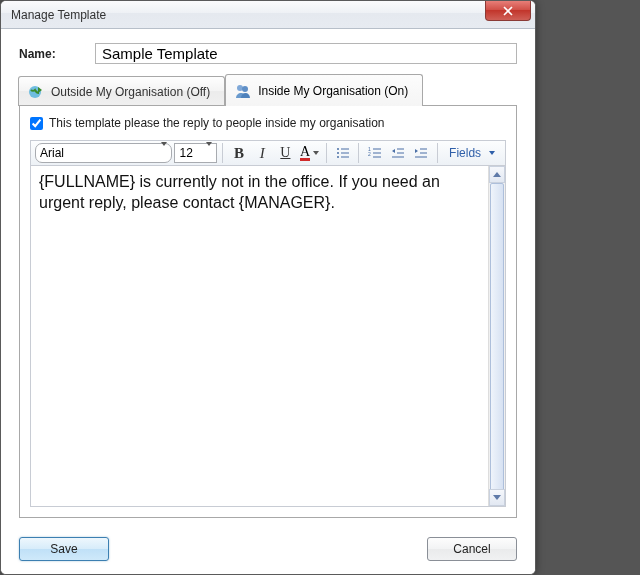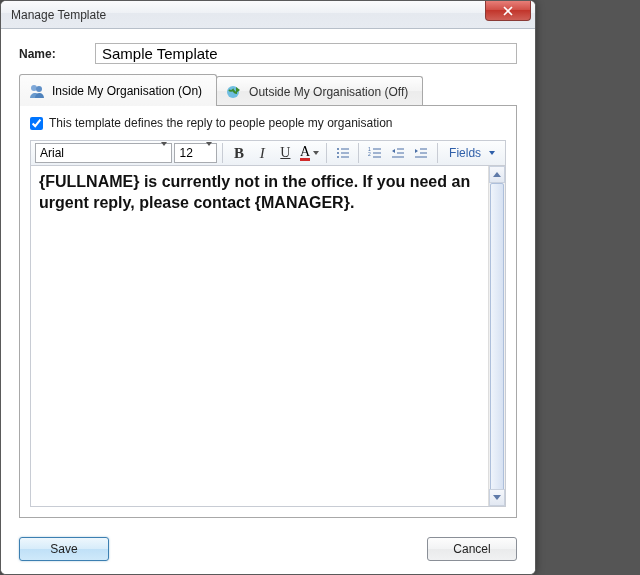--- a/index.html
+++ b/index.html
@@ -113,21 +113,21 @@
 }
 .tb-select {
   height: 20px;
   border: 1px solid #a8abb0;
   background: #fff;
   display: flex; align-items: center;
   padding: 0 4px;
   gap: 4px;
   cursor: pointer;
 }
-.tb-select.font { width: 142px; }
+.tb-select.font { width: 142px; border-radius: 7px; }
 .tb-select.size { width: 44px; }
 .tb-select .arrow { margin-left: auto; }
 .sep {
   width: 1px; height: 20px;
   background: #c8ccd4;
   margin: 0 3px;
 }
 .tb-btn {
   width: 22px; height: 22px;
   display: flex; align-items: center; justify-content: center;
@@ -155,21 +155,20 @@
 }
 .arrow-down { width: 0; height: 0; border-left: 3px solid transparent; border-right: 3px solid transparent; border-top: 4px solid #555; }
 .arrow-down.blue { border-top-color: #2f5fa9; }
 .editor-wrap {
   border: 1px solid #c8ccd4;
   border-top: none;
   flex: 1;
   display: flex;
   position: relative;
   overflow: hidden;
-  font-weight: bold;
 }
 .editor {
   flex: 1;
   padding: 6px 8px;
   font-family: Arial, sans-serif;
   font-size: 16px;
   color: #111;
   line-height: 1.3;
   overflow-y: auto;
 }
@@ -237,47 +236,47 @@
     </div>
   </div>
 
   <div class="content">
     <div class="name-row">
       <label>Name:</label>
       <input class="name-input" type="text" value="Sample Template" style="">
     </div>
 
     <div class="tabs">
+      <div class="tab inactive">
+        <span class="icon">
+          <svg width="18" height="18" viewBox="0 0 18 18">
+              <circle cx="8" cy="9" r="6" fill="#6fbde0"></circle>
+              <path d="M4 7c1 1 3 1 4 0 1 2 2 3 4 3" stroke="#3c8c2f" stroke-width="2" fill="none"></path>
+              <path d="M11 4l4 3-4 3z" fill="#3c8c2f"></path>
+            </svg>
+        </span>
+        <span class="tab-label">Outside My Organisation (Off)</span>
+      </div>
       <div class="tab active">
         <span class="icon">
           <svg width="18" height="18" viewBox="0 0 18 18">
               <circle cx="6" cy="6" r="3" fill="#7fa8d8"></circle>
               <circle cx="11" cy="7" r="3" fill="#5f8fc7"></circle>
               <path d="M2 16c0-3 2.5-5 5-5s5 2 5 5z" fill="#6a9acd"></path>
               <path d="M7 16c0-3 2-5 4.5-5s4.5 2 4.5 5z" fill="#4f82bc"></path>
             </svg>
         </span>
         <span class="tab-label">Inside My Organisation (On)</span>
       </div>
-      <div class="tab inactive">
-        <span class="icon">
-          <svg width="18" height="18" viewBox="0 0 18 18">
-              <circle cx="8" cy="9" r="6" fill="#6fbde0"></circle>
-              <path d="M4 7c1 1 3 1 4 0 1 2 2 3 4 3" stroke="#3c8c2f" stroke-width="2" fill="none"></path>
-              <path d="M11 4l4 3-4 3z" fill="#3c8c2f"></path>
-            </svg>
-        </span>
-        <span class="tab-label">Outside My Organisation (Off)</span>
-      </div>
     </div>
 
     <div class="panel">
       <div class="chk-row">
         <input type="checkbox" checked="" style="">
-        <span>This template defines the reply to people people my organisation</span>
+        <span>This template please the reply to people inside my organisation</span>
       </div>
 
       <div class="toolbar">
         <div class="tb-select font">
           <span>Arial</span>
           <span class="arrow"><span class="arrow-down"></span></span>
         </div>
         <div class="tb-select size">
           <span>12</span>
           <span class="arrow"><span class="arrow-down"></span></span>

